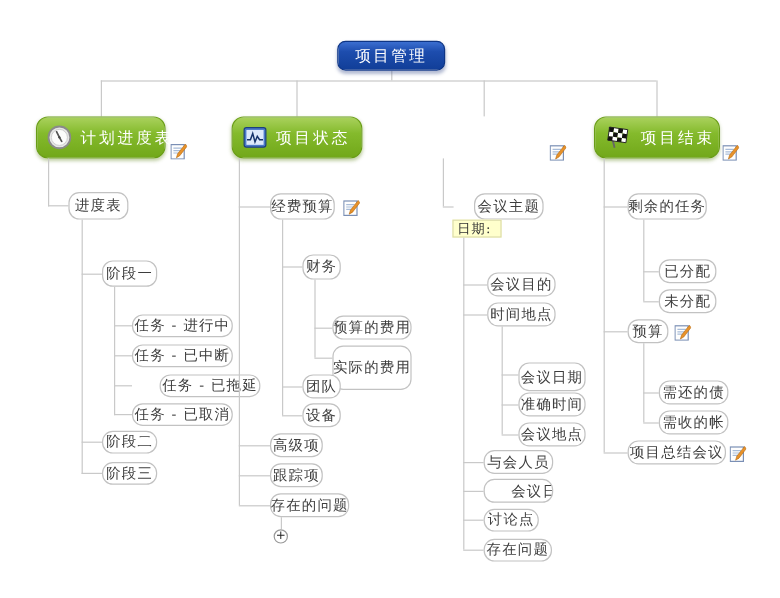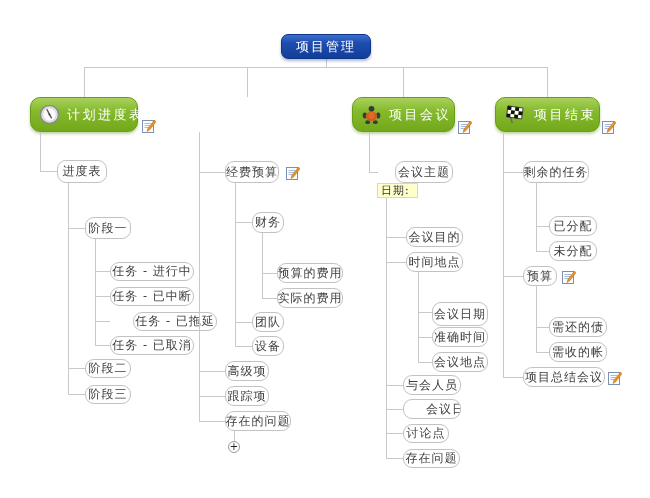--- a/index.html
+++ b/index.html
@@ -98,71 +98,67 @@
   <div class="hline" style="left:95px;top:321px;width:15px;"></div>
   <div class="bubble" style="left:110px;top:312px;width:84px;height:19px;margin-left:23px;">任务 - 已拖延</div>
   <div class="hline" style="left:95px;top:345px;width:15px;"></div>
   <div class="bubble" style="left:110px;top:336px;width:84px;height:19px;">任务 - 已取消</div>
 
   <div class="hline" style="left:68px;top:368px;width:17px;"></div>
   <div class="bubble" style="left:85px;top:359px;width:46px;height:19px;">阶段二</div>
   <div class="hline" style="left:68px;top:394px;width:17px;"></div>
   <div class="bubble" style="left:85px;top:385px;width:46px;height:19px;">阶段三</div>
 
+  <div class="branch" style="left:193px;top:97px;width:109px;">
+    <span class="bicon">
+      <svg width="21" height="21" viewBox="0 0 22 22">
+        <rect x="1.5" y="2.5" width="19" height="17" rx="2" fill="#4a79c8" stroke="#1c3f7e"></rect>
+        <rect x="3.5" y="4.5" width="15" height="13" fill="#dce9fb"></rect>
+        <path d="M4 13 L7 13 L9 7.5 L11 15 L13 10 L15 13 L18 13" fill="none" stroke="#16336b" stroke-width="1.3"></path>
+      </svg>
+    </span>
+    <span>项目状态</span>
+  </div>
 
   <div class="vline" style="left:199px;top:132px;height:289px;"></div>
   <div class="hline" style="left:199px;top:172px;width:26px;"></div>
   <div class="bubble" style="left:225px;top:161px;width:54px;height:22px;">经费预算</div>
   <div class="editicon" style="left:286px;top:165px;">
     <svg width="14" height="14" viewBox="0 0 14 14">
       <rect x="0.5" y="1.5" width="11" height="12" fill="#fefefe" stroke="#7a8fb5"></rect>
       <path d="M2.5 4.5h7M2.5 6.5h7M2.5 8.5h5" stroke="#a8bcd8" stroke-width="1" fill="none"></path>
       <path d="M12.5 1 L6 9.2 L5 12.5 L7.8 10.8 L13.8 3 Z" fill="#e8922a" stroke="#b56a10" stroke-width="0.5"></path>
     </svg>
   </div>
 
   <div class="vline" style="left:235px;top:183px;height:163px;"></div>
   <div class="hline" style="left:235px;top:222px;width:17px;"></div>
   <div class="bubble" style="left:252px;top:212px;width:32px;height:21px;">财务</div>
 
   <div class="vline" style="left:262px;top:233px;height:65px;"></div>
   <div class="hline" style="left:262px;top:273px;width:15px;"></div>
   <div class="bubble" style="left:277px;top:263px;width:66px;height:20px;">预算的费用</div>
   <div class="hline" style="left:262px;top:298px;width:15px;"></div>
-  <div class="bubble" style="left:277px;top:288px;width:66px;height:20px;">实际的费用</div>
+  <div class="bubble" style="left:277px;top:288px;width:66px;height:37px;">实际的费用</div>
 
   <div class="hline" style="left:235px;top:322px;width:17px;"></div>
   <div class="bubble" style="left:252px;top:312px;width:32px;height:20px;">团队</div>
   <div class="hline" style="left:235px;top:346px;width:17px;"></div>
   <div class="bubble" style="left:252px;top:336px;width:32px;height:20px;">设备</div>
 
   <div class="hline" style="left:199px;top:371px;width:26px;"></div>
   <div class="bubble" style="left:225px;top:361px;width:44px;height:20px;">高级项</div>
   <div class="hline" style="left:199px;top:396px;width:26px;"></div>
   <div class="bubble" style="left:225px;top:386px;width:44px;height:20px;">跟踪项</div>
   <div class="hline" style="left:199px;top:421px;width:26px;"></div>
   <div class="bubble" style="left:225px;top:411px;width:66px;height:20px;">存在的问题</div>
 
   <div class="vline" style="left:234px;top:431px;height:10px;"></div>
   <div class="plus" style="left:228px;top:441px;">+</div>
 
-  <div class="branch" style="left:352px;top:97px;width:103px;">
-    <span class="bicon">
-      <svg width="21" height="21" viewBox="0 0 22 22">
-        <circle cx="11" cy="5" r="3" fill="#3a3a3a"></circle>
-        <ellipse cx="4" cy="12" rx="2.2" ry="3.2" fill="#3a3a3a"></ellipse>
-        <ellipse cx="18" cy="12" rx="2.2" ry="3.2" fill="#3a3a3a"></ellipse>
-        <ellipse cx="7" cy="19" rx="2.5" ry="2" fill="#3a3a3a"></ellipse>
-        <ellipse cx="15" cy="19" rx="2.5" ry="2" fill="#3a3a3a"></ellipse>
-        <ellipse cx="11" cy="13" rx="6" ry="5" fill="#d05c20"></ellipse>
-        <rect x="8" y="8.5" width="6" height="7" rx="2.5" fill="#e06a28"></rect>
-      </svg>
-    </span>
-    <span>项目会议</span>
-  </div>
   <div class="editicon" style="left:458px;top:119px;">
     <svg width="14" height="14" viewBox="0 0 14 14">
       <rect x="0.5" y="1.5" width="11" height="12" fill="#fefefe" stroke="#7a8fb5"></rect>
       <path d="M2.5 4.5h7M2.5 6.5h7M2.5 8.5h5" stroke="#a8bcd8" stroke-width="1" fill="none"></path>
       <path d="M12.5 1 L6 9.2 L5 12.5 L7.8 10.8 L13.8 3 Z" fill="#e8922a" stroke="#b56a10" stroke-width="0.5"></path>
     </svg>
   </div>
 
   <div class="vline" style="left:369px;top:132px;height:40px;"></div>
   <div class="hline" style="left:369px;top:172px;width:9px;"></div>

